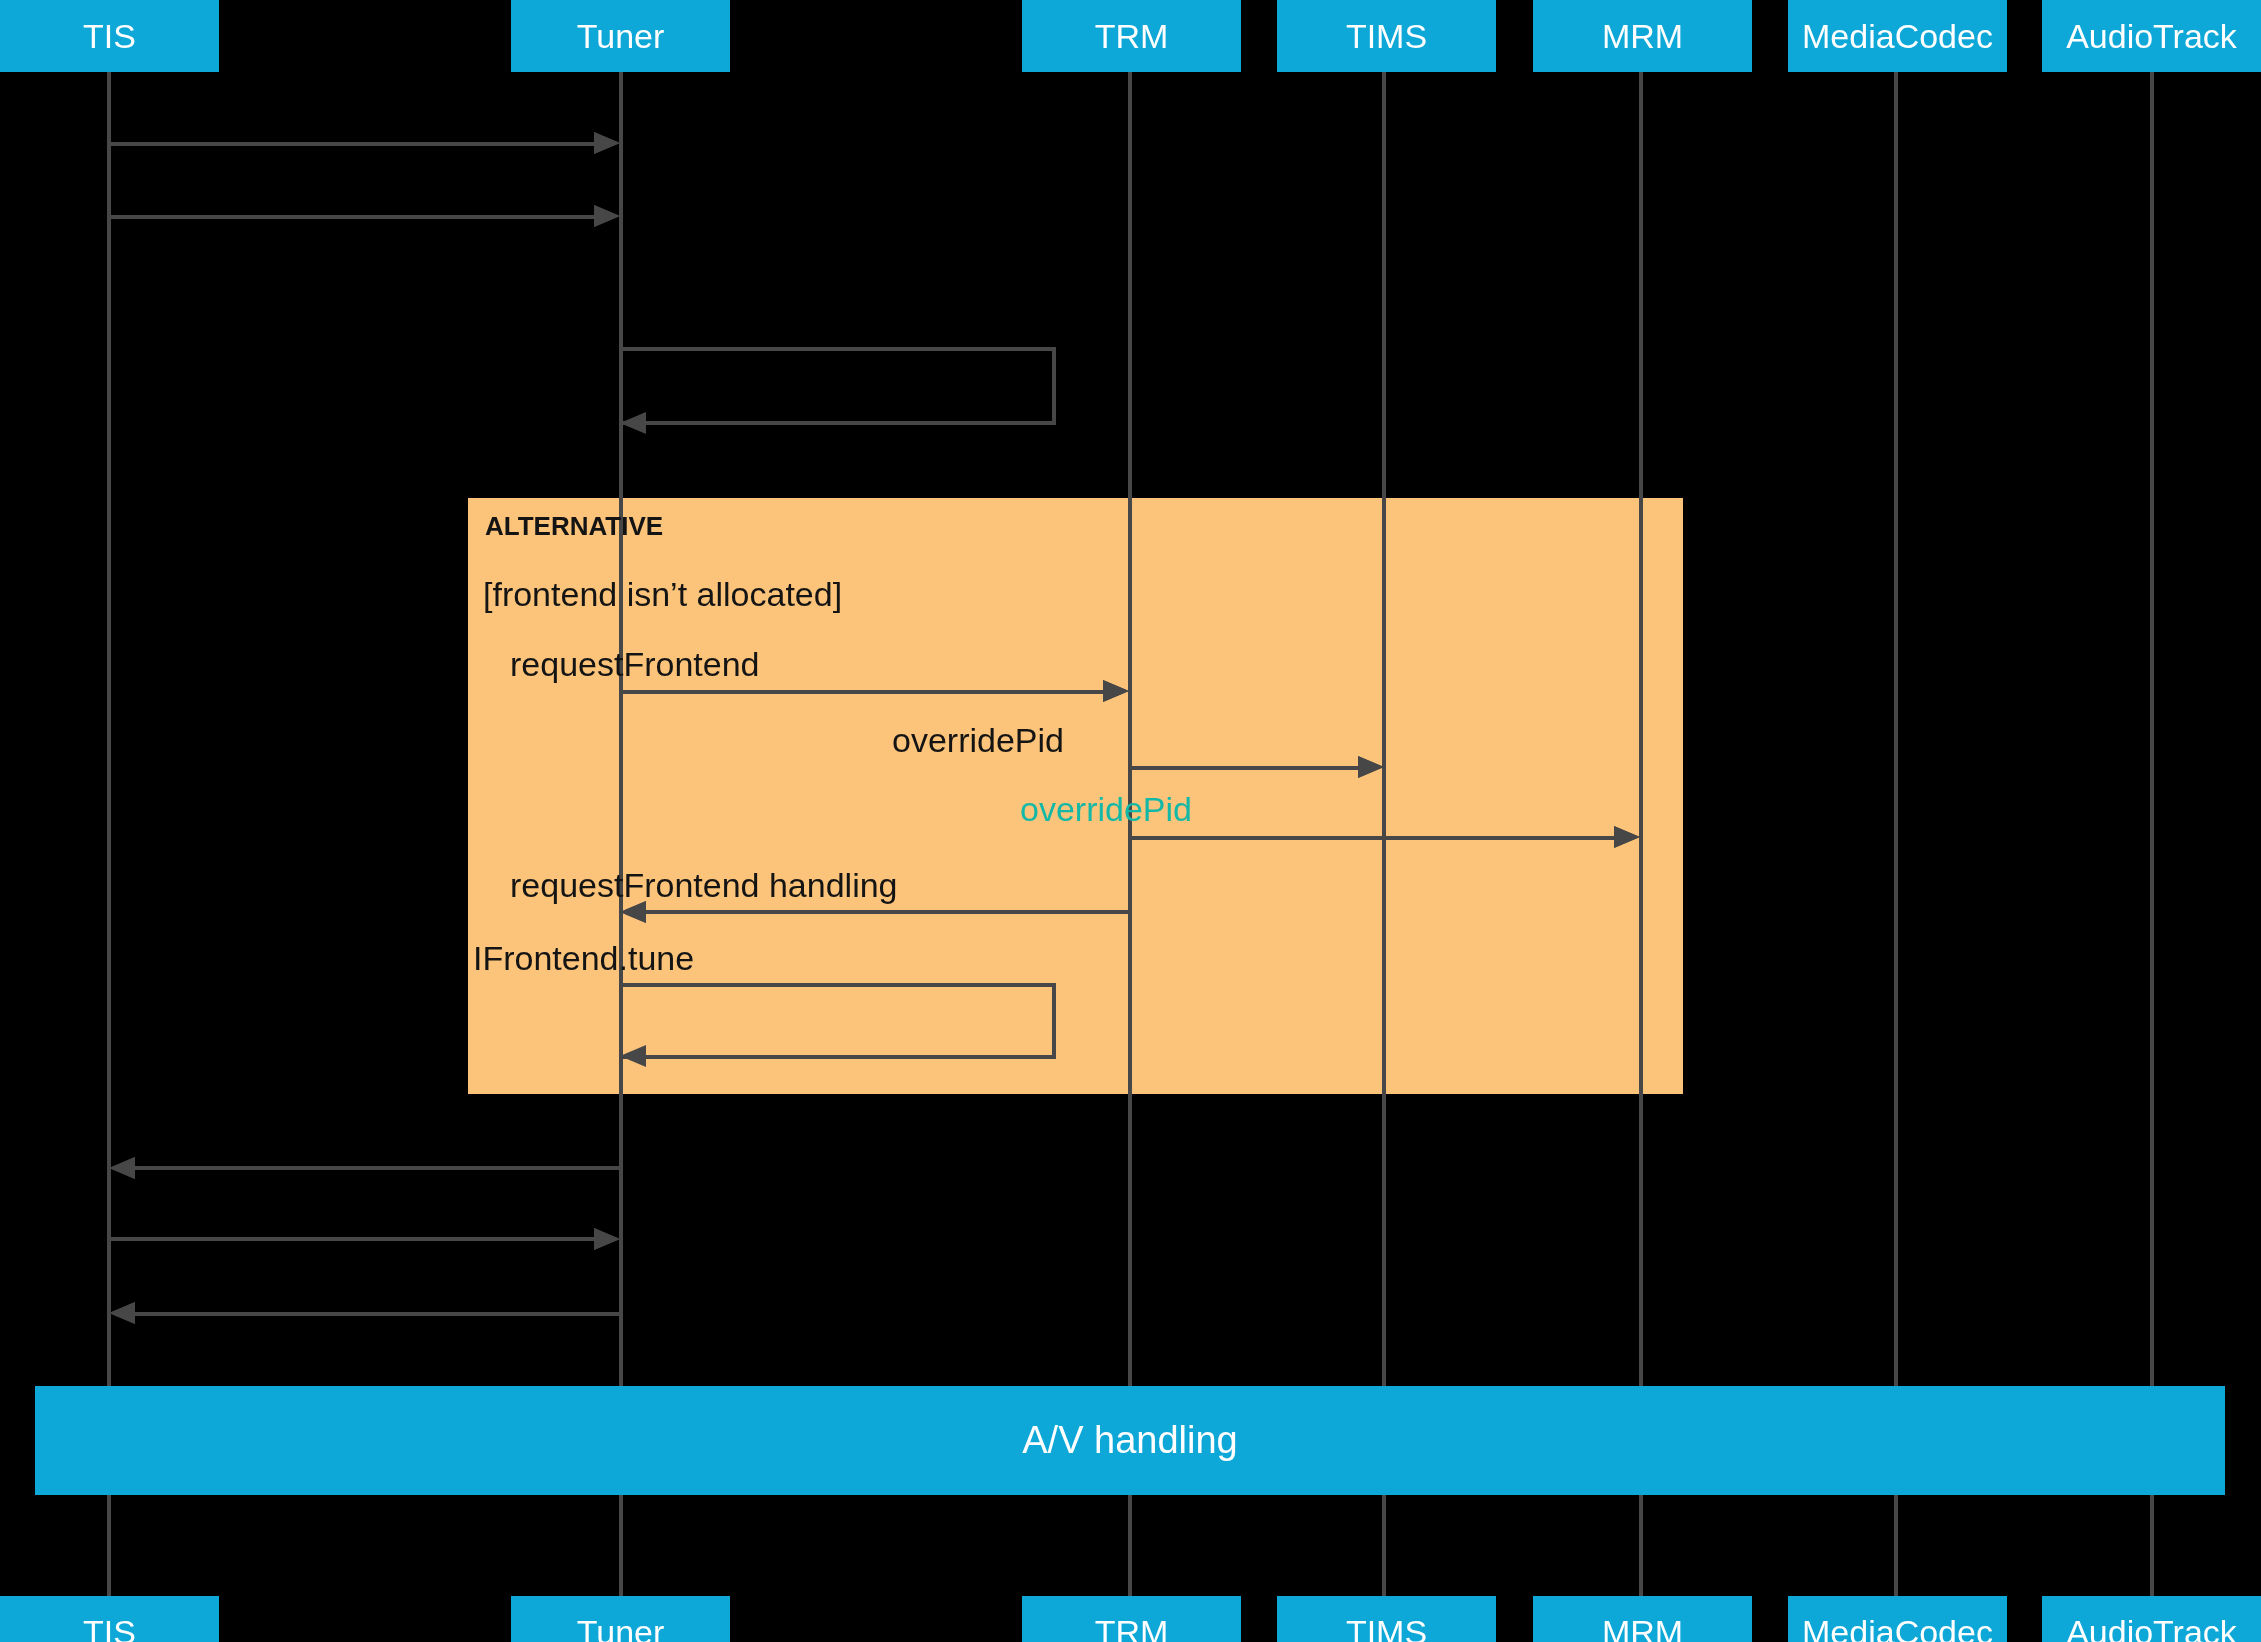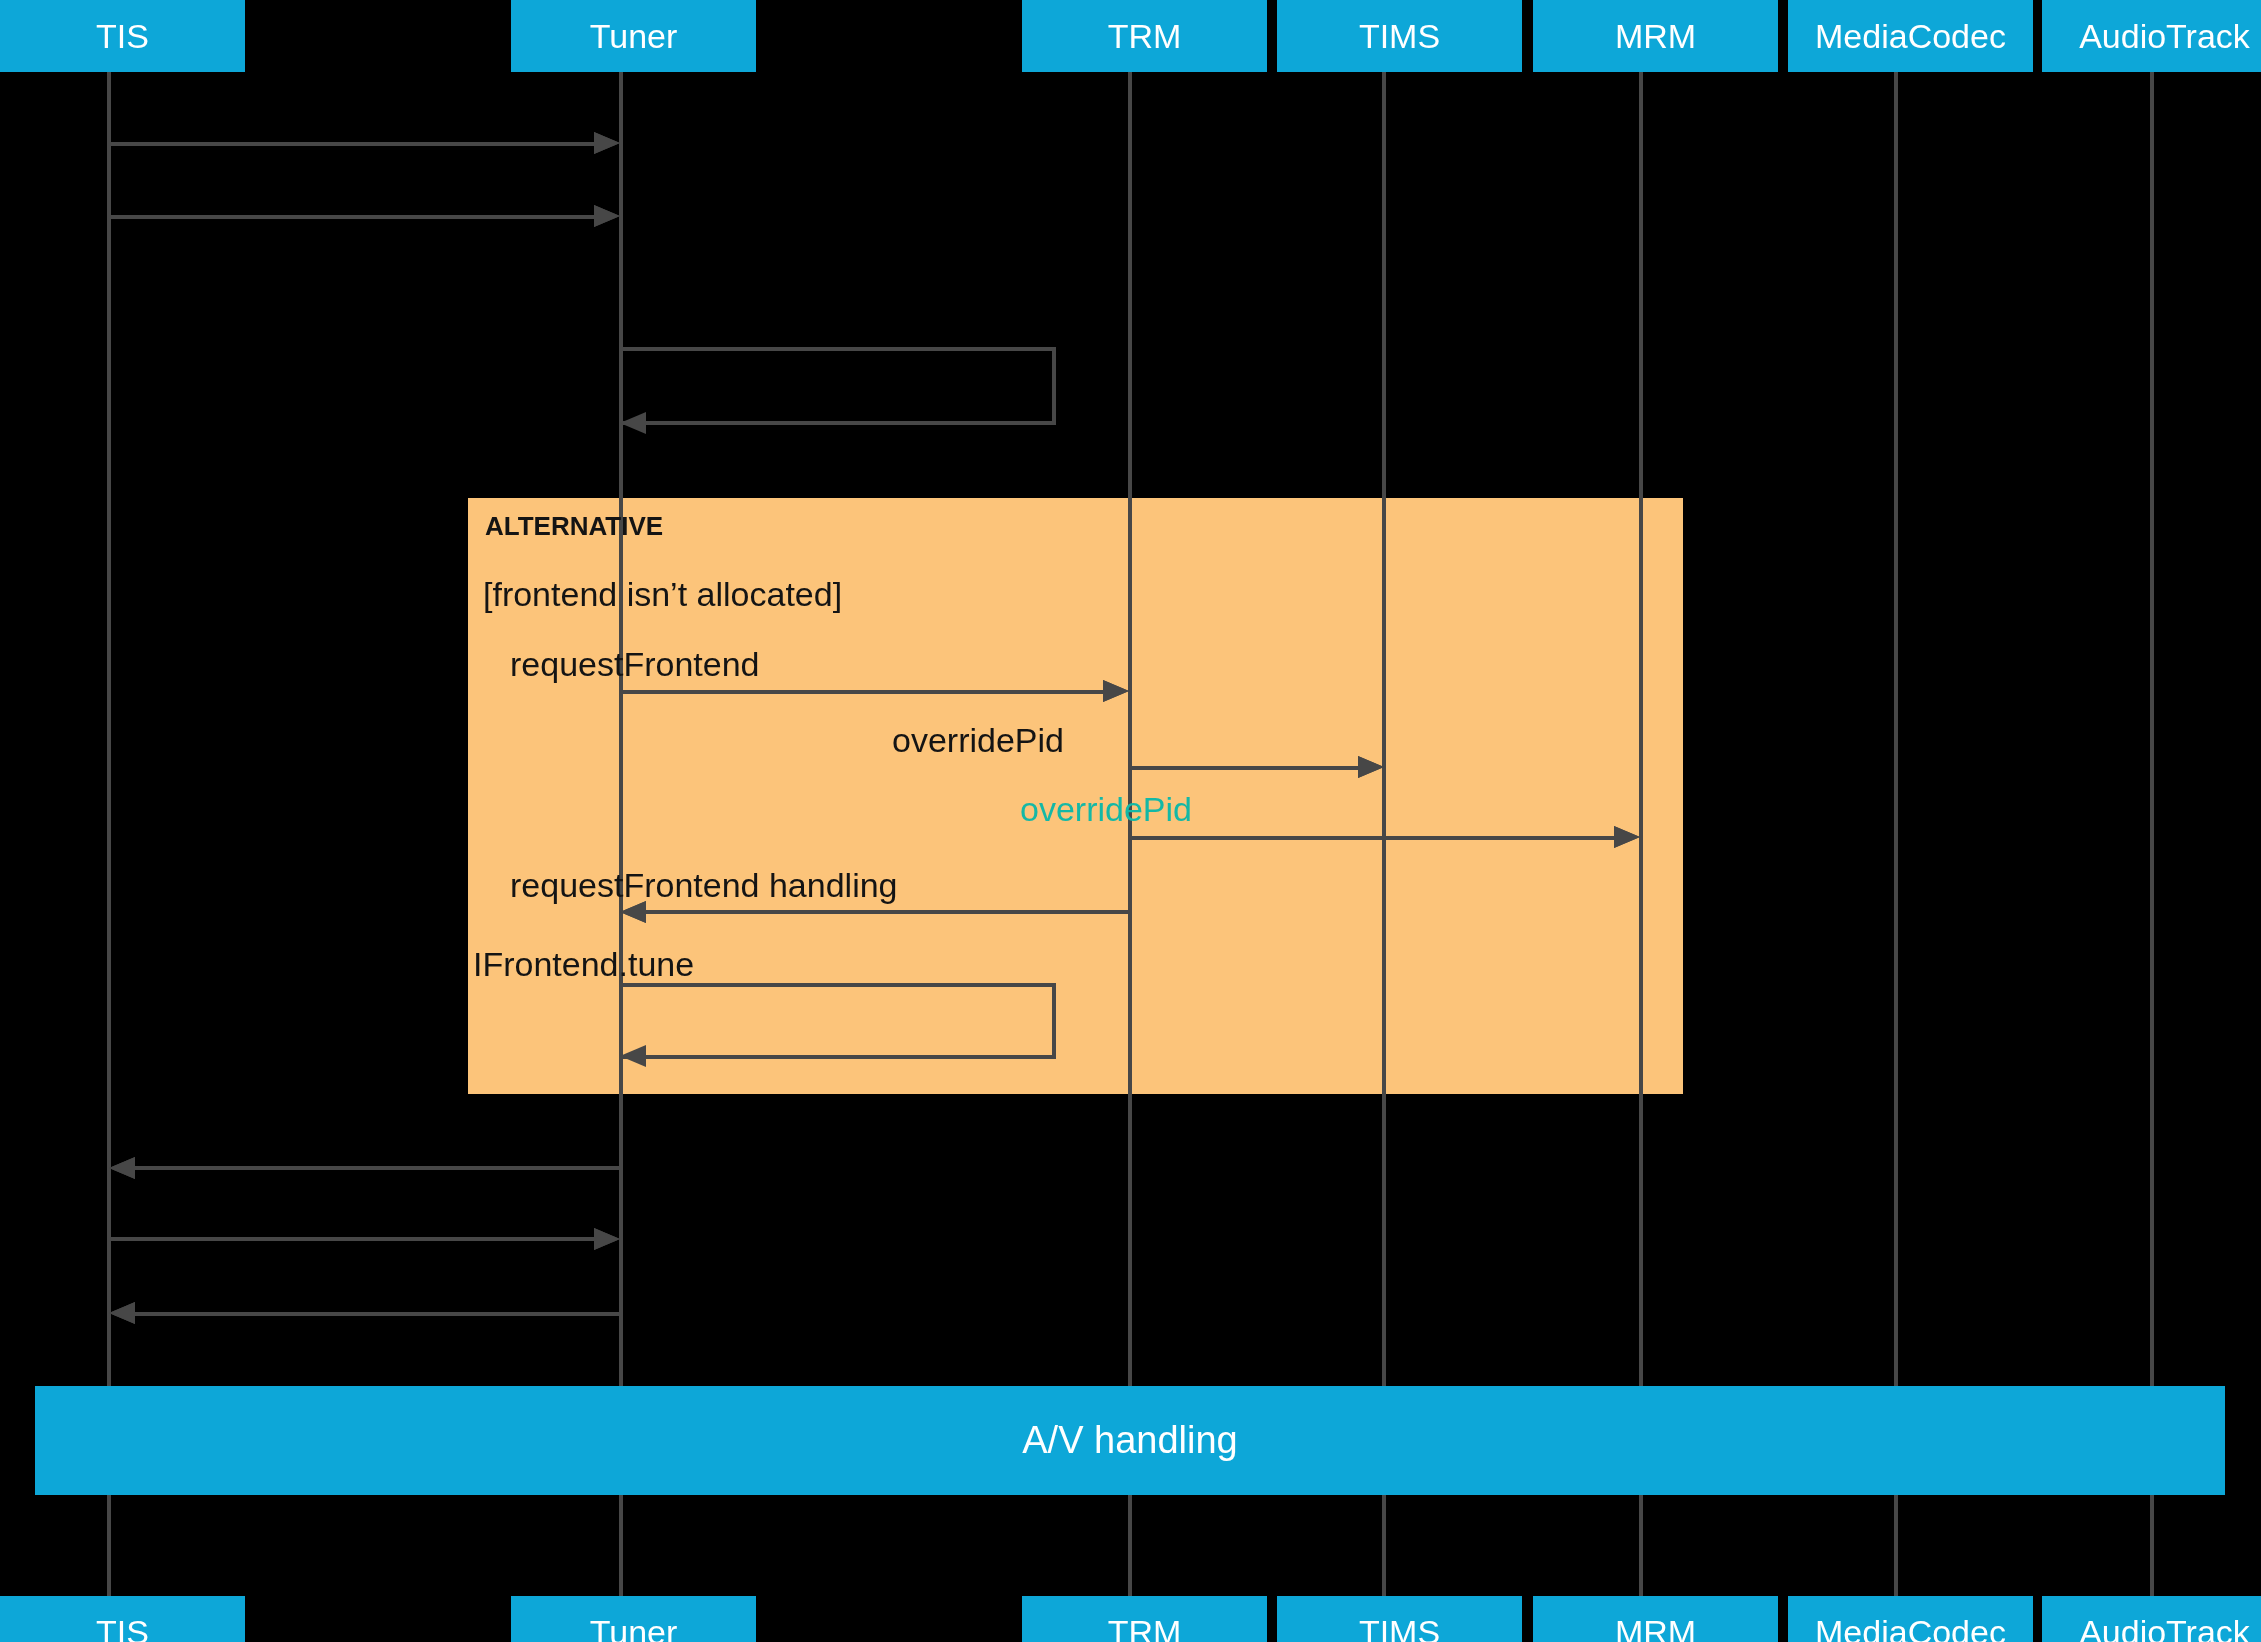--- a/index.html
+++ b/index.html
@@ -5,21 +5,21 @@
   html,body{margin:0;padding:0;background:#000;}
   #stage{
     position:relative;
     width:2261px;height:1642px;
     background:#000;
     overflow:hidden;
     font-family:"Liberation Sans", sans-serif;
   }
   .actor-box{
     position:absolute;
-    height:72px;width:245px;
+    height:72px;width:219px;
     display:flex;align-items:center;justify-content:center;
     font-size:34px;
     z-index:6;
   }
   .lifeline{
     position:absolute;
     width:3.6px;
     z-index:2;
   }
   .alt-block{
@@ -103,21 +103,21 @@
       <div class="msg-line" style="left: 1129px; top: 836px; width: 489px; background: rgb(71, 71, 71);"></div>
       <div class="arrowhead" style="border-left: 26px solid rgb(71, 71, 71); left: 1614px; top: 826px;"></div>
       <div class="arrowhead" style="border-left: 26px solid rgb(71, 71, 71); left: 1614px; top: 826px;"></div>
       <div class="msg-label" style="left: 1020px; top: 790px; color: #14b8a6;">overridePid</div>
       <div class="msg-line" style="left: 642px; top: 910px; width: 487px; background: rgb(71, 71, 71);"></div>
       <div class="arrowhead" style="border-right: 26px solid rgb(71, 71, 71); left: 620px; top: 901px;"></div>
       <div class="arrowhead" style="border-right: 26px solid rgb(71, 71, 71); left: 620px; top: 901px;"></div>
       <div class="msg-label" style="left: 510px; top: 866px; color: rgb(20, 20, 20);">requestFrontend handling</div>
       <div class="self-box" style="left: 620px; top: 983px; width: 436px; height: 76px; border-color: rgb(71, 71, 71);"></div>
       <div class="arrowhead" style="border-right: 26px solid rgb(71, 71, 71); left: 620px; top: 1045px;"></div>
-      <div class="msg-label" style="left: 473px; top: 939px; color: rgb(20, 20, 20); margin-top: 6px;">IFrontend.tune</div>
+      <div class="msg-label" style="left: 473px; top: 939px; color: rgb(20, 20, 20);">IFrontend.tune</div>
       <div class="msg-line" style="left: 131px; top: 1166px; width: 490px; background: rgb(71, 71, 71);"></div>
       <div class="arrowhead" style="border-right: 26px solid rgb(71, 71, 71); left: 109px; top: 1157px;"></div>
       <div class="arrowhead" style="border-right: 26px solid rgb(71, 71, 71); left: 109px; top: 1157px;"></div>
       <div class="msg-line" style="left: 109px; top: 1237px; width: 490px; background: rgb(71, 71, 71);"></div>
       <div class="arrowhead" style="border-left: 26px solid rgb(71, 71, 71); left: 594px; top: 1228px;"></div>
       <div class="arrowhead" style="border-left: 26px solid rgb(71, 71, 71); left: 594px; top: 1228px;"></div>
       <div class="msg-line" style="left: 131px; top: 1312px; width: 490px; background: rgb(71, 71, 71);"></div>
       <div class="arrowhead" style="border-right: 26px solid rgb(71, 71, 71); left: 109px; top: 1302px;"></div>
       <div class="arrowhead" style="border-right: 26px solid rgb(71, 71, 71); left: 109px; top: 1302px;"></div>
     </div>

